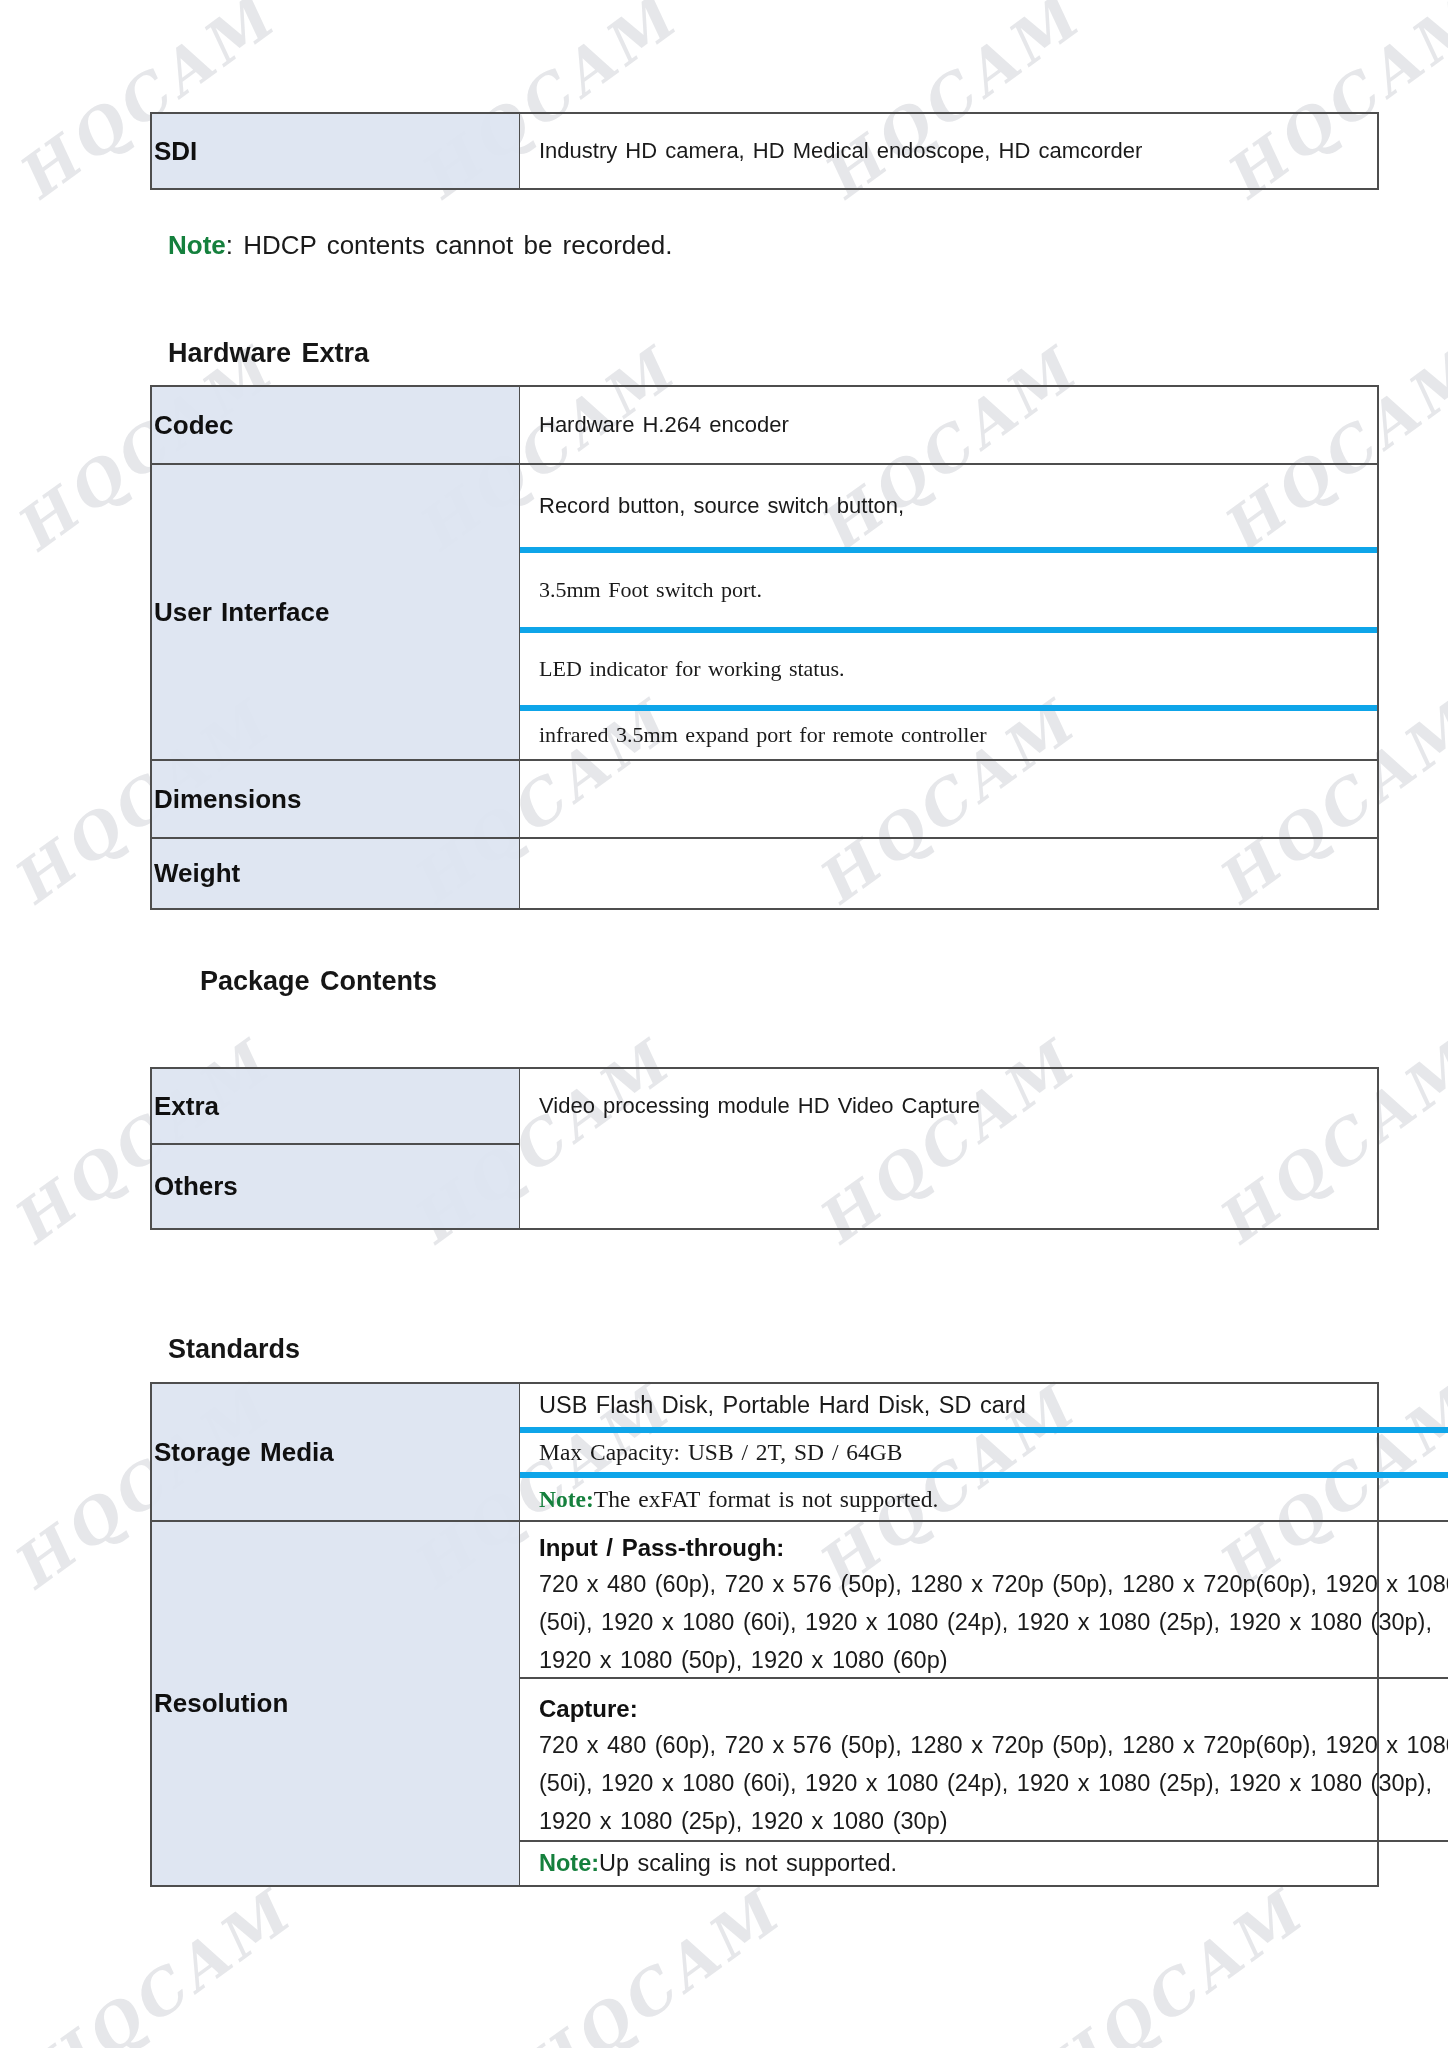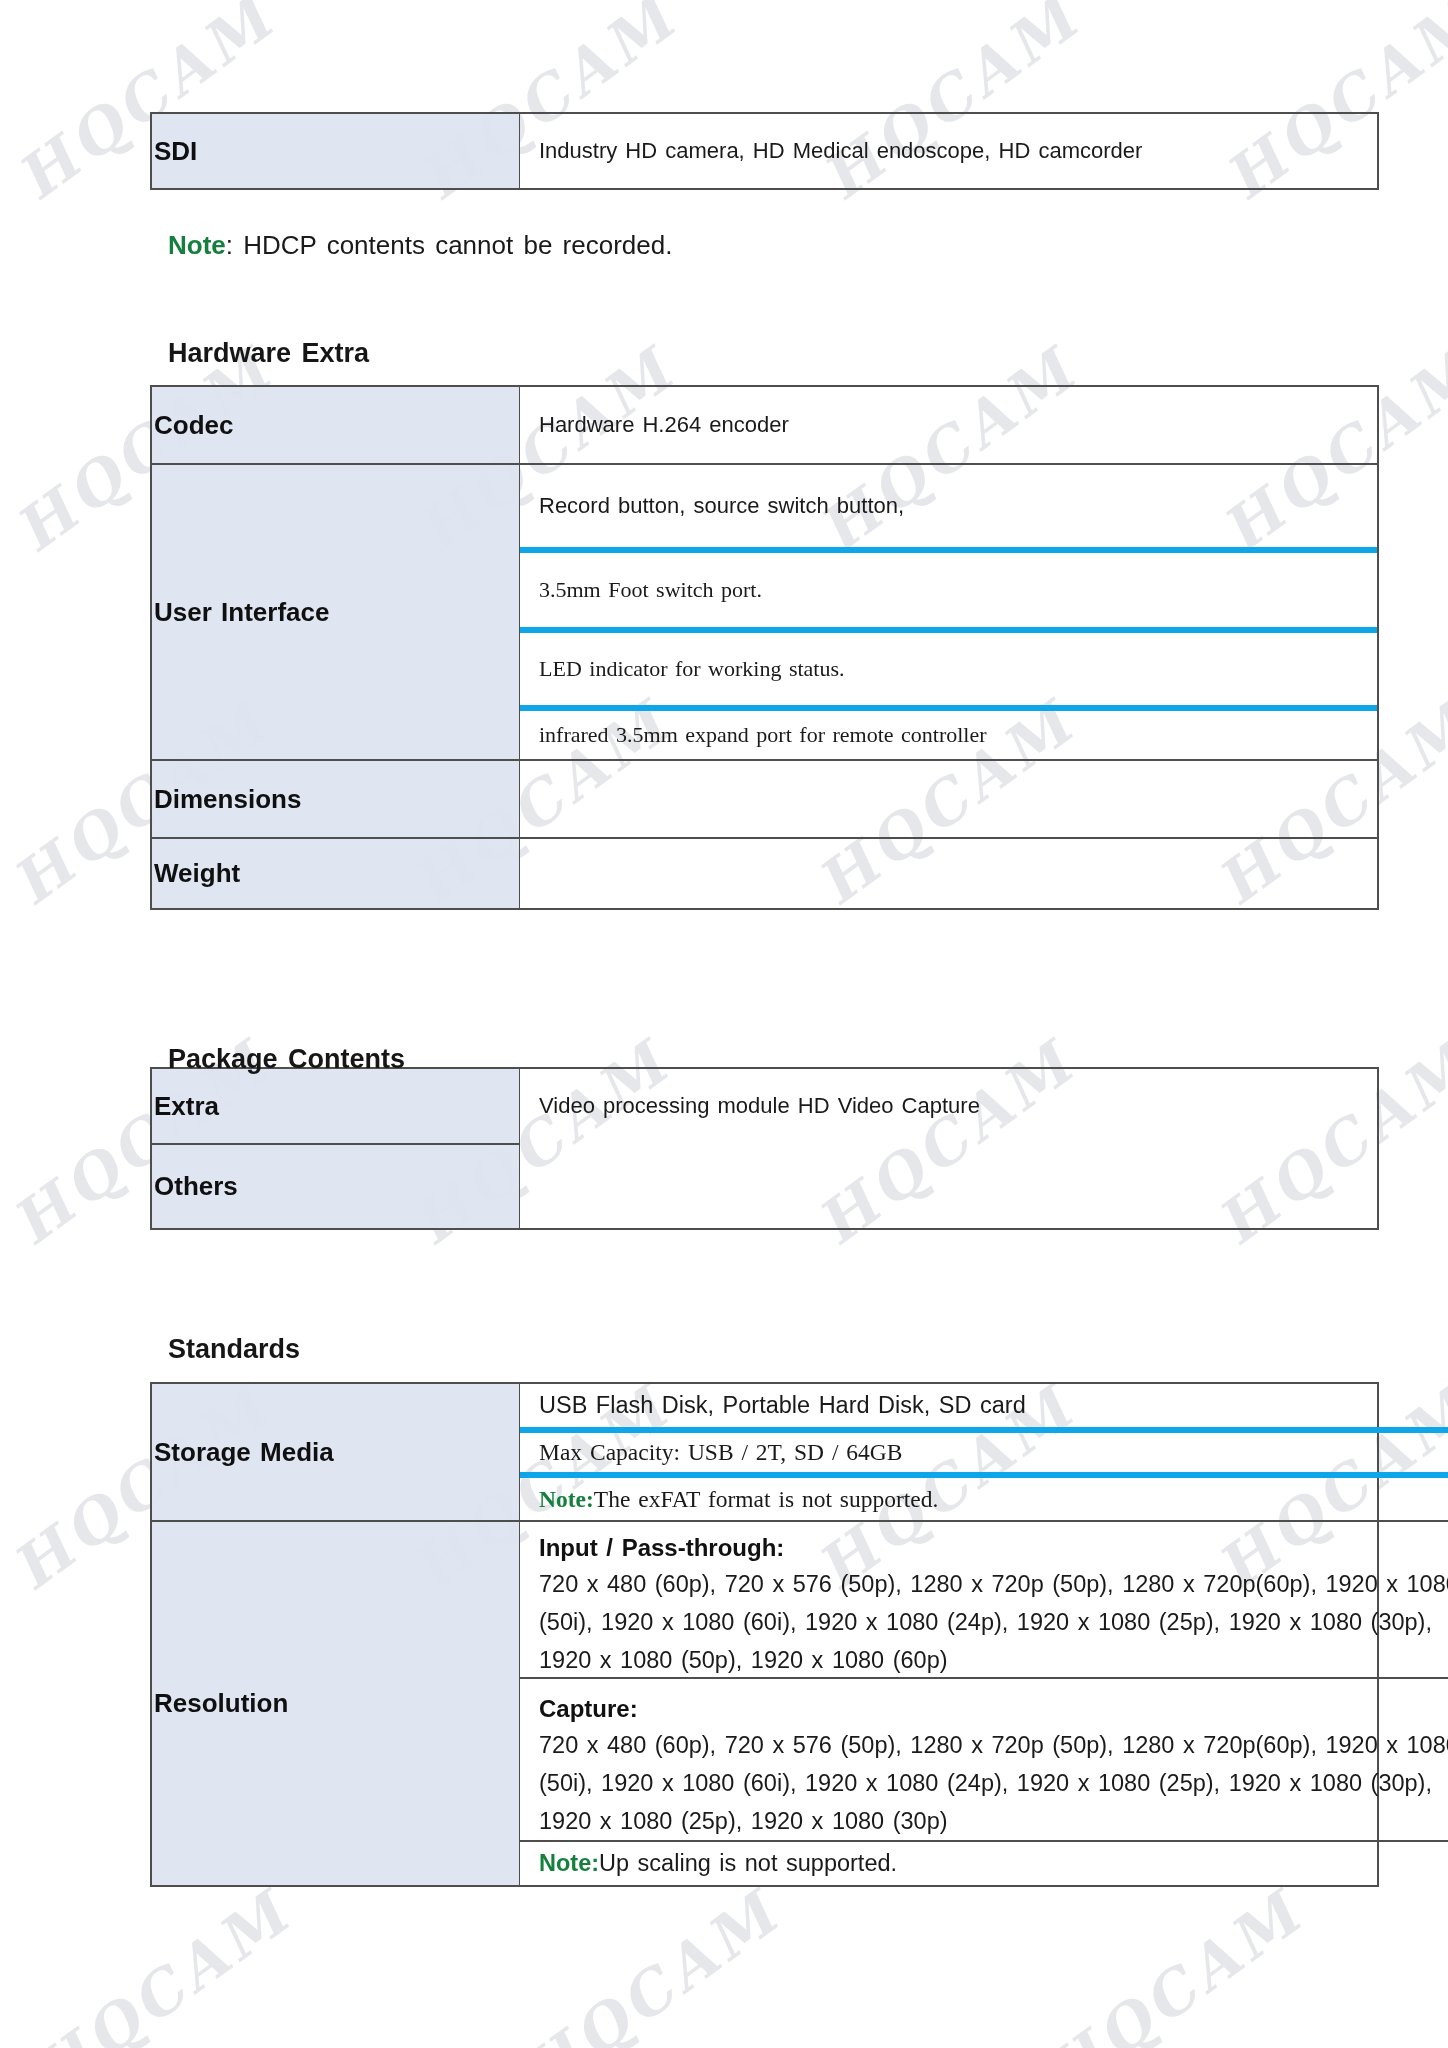--- a/index.html
+++ b/index.html
@@ -101,21 +101,21 @@
   <div class="vc bt1">LED indicator for working status.</div>
   <div class="vc bt1">infrared 3.5mm expand port for remote controller</div>
 
   <div class="lc bt2">Dimensions</div>
   <div class="vc bt2"></div>
 
   <div class="lc bt2">Weight</div>
   <div class="vc bt2"></div>
 </div>
 
-<div class="h" style="top:1044px;">Package Contents</div>
+<div class="h" style="top:966px;margin-left:32px;">Package Contents</div>
 
 <div class="tbl" id="tbl-pkg">
   <div class="lc">Extra</div>
   <div class="vc">Video processing module HD Video Capture</div>
 
   <div class="lc bt2">Others</div>
 </div>
 
 <div class="h" style="top:1334px;">Standards</div>
 

